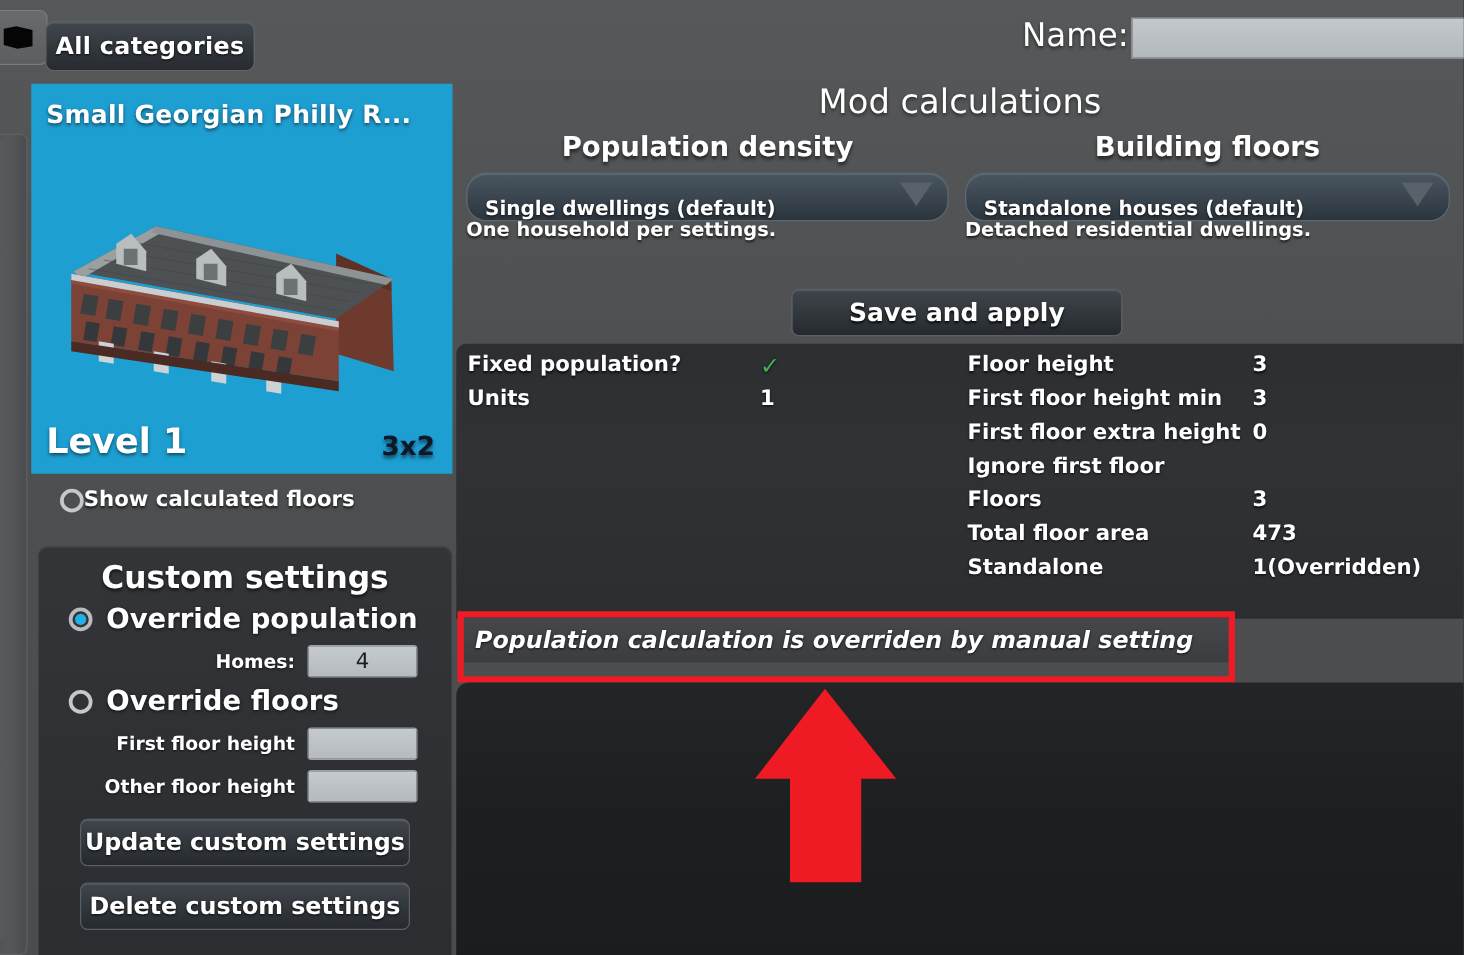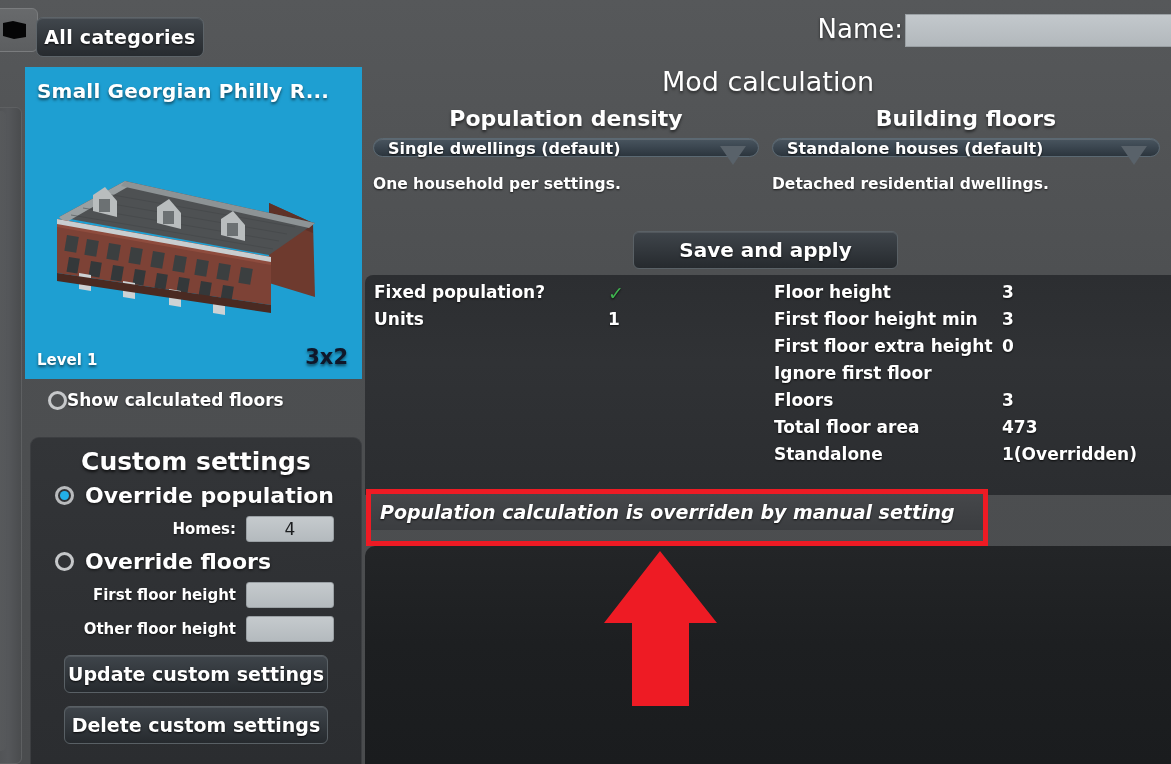--- a/index.html
+++ b/index.html
@@ -64,21 +64,21 @@
     overflow: hidden;
   }
   .asset-title {
     position: absolute; left: 12px; top: 12px;
     color: #ffffff; font-size: 20px; font-weight: bold;
     text-shadow: 0 2px 3px rgba(0,0,0,0.55);
     letter-spacing: 0.2px;
   }
   .asset-level {
     position: absolute; left: 12px; bottom: 10px;
-    color: #ffffff; font-size: 15px; font-weight: bold;
+    color: #ffffff; font-size: 28px; font-weight: bold;
     text-shadow: 0 2px 3px rgba(0,0,0,0.55);
   }
   .asset-size {
     position: absolute; right: 14px; bottom: 10px;
     color: #0f172a; font-size: 21px; font-weight: bold;
     text-shadow: 0 2px 3px rgba(0,0,0,0.55);
   }
   .asset-thumb {
     position: absolute; left: 22px; top: 78px;
     width: 294px; height: 175px;
@@ -177,26 +177,26 @@
   .col-head {
     position: absolute; top: 106px;
     color: #ffffff; font-size: 22px; font-weight: bold;
     text-shadow: 0 2px 3px rgba(0,0,0,0.6);
     text-align: center;
   }
   .col-head.left  { left: 373px; width: 386px; }
   .col-head.right { left: 772px; width: 388px; }
 
   .dropdown {
-    position: absolute; top: 138px; height: 19px;
+    position: absolute; top: 138px; height: 39px;
     border-radius: 16px;
     background: linear-gradient(180deg, #49555f 0%, #3b4650 48%, #2c353d 100%);
     border: 1px solid #5b6973;
     box-shadow: inset 0 1px 0 rgba(255,255,255,0.12);
-    display: flex; align-items: flex-start;
+    display: flex; align-items: flex-end;
   }
   .dropdown.left  { left: 373px; width: 386px; }
   .dropdown.right { left: 772px; width: 388px; }
   .dd-text {
     color: #ffffff; font-size: 16px; font-weight: bold;
     margin-left: 14px;
     text-shadow: 0 1px 2px rgba(0,0,0,0.8);
   }
   .dd-arrow {
     position: absolute; right: 12px; top: 7px;
@@ -394,21 +394,21 @@
       <span class="text-field"></span>
     </div>
 
     <div class="cs-btn">Update custom settings</div>
     <div class="cs-btn">Delete custom settings</div>
   </div>
 
   <div class="name-label">Name:</div>
   <div class="name-input"></div>
 
-  <div class="mod-title">Mod calculation</div>
+  <div class="mod-title">Mod calculations</div>
 
   <div class="col-head left">Population density</div>
   <div class="col-head right">Building floors</div>
 
   <div class="dropdown left">
     <span class="dd-text">Single dwellings (default)</span>
     <span class="dd-arrow"></span>
   </div>
   <div class="dropdown right">
     <span class="dd-text">Standalone houses (default)</span>

